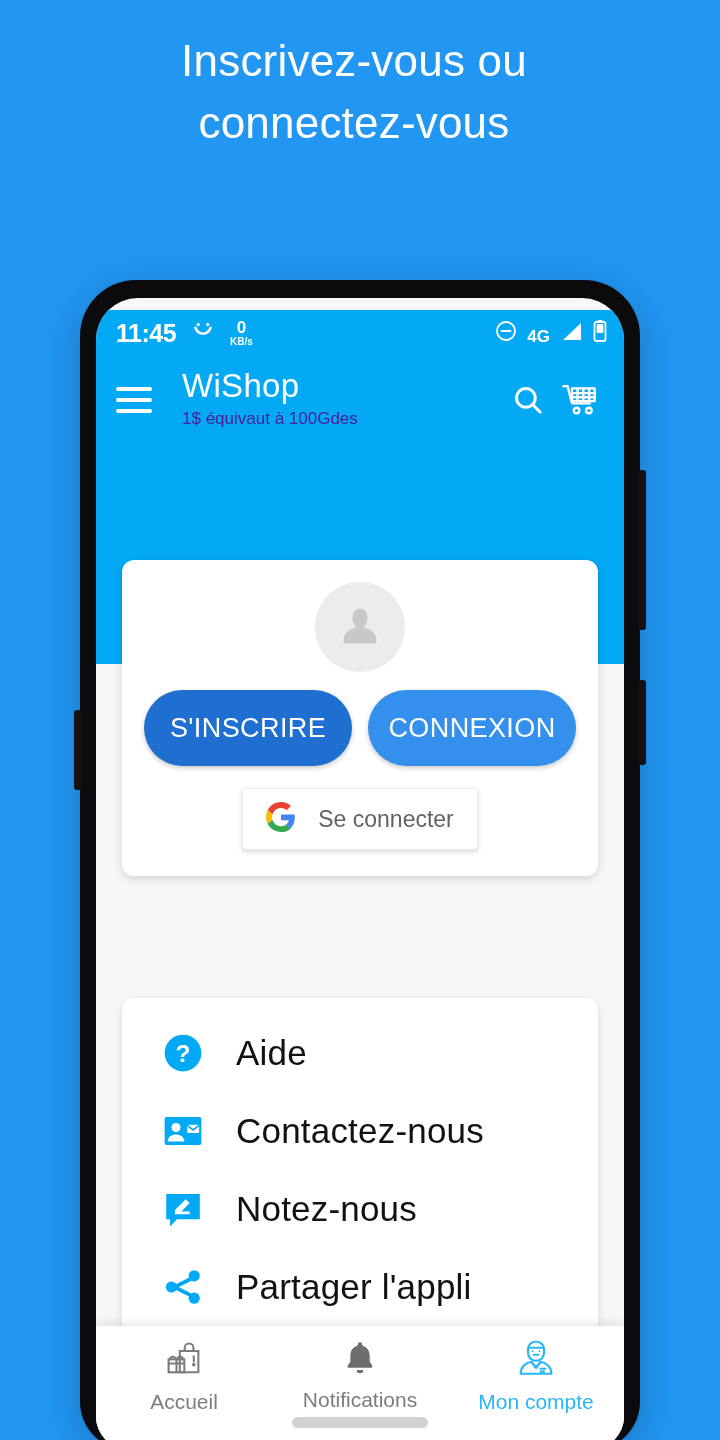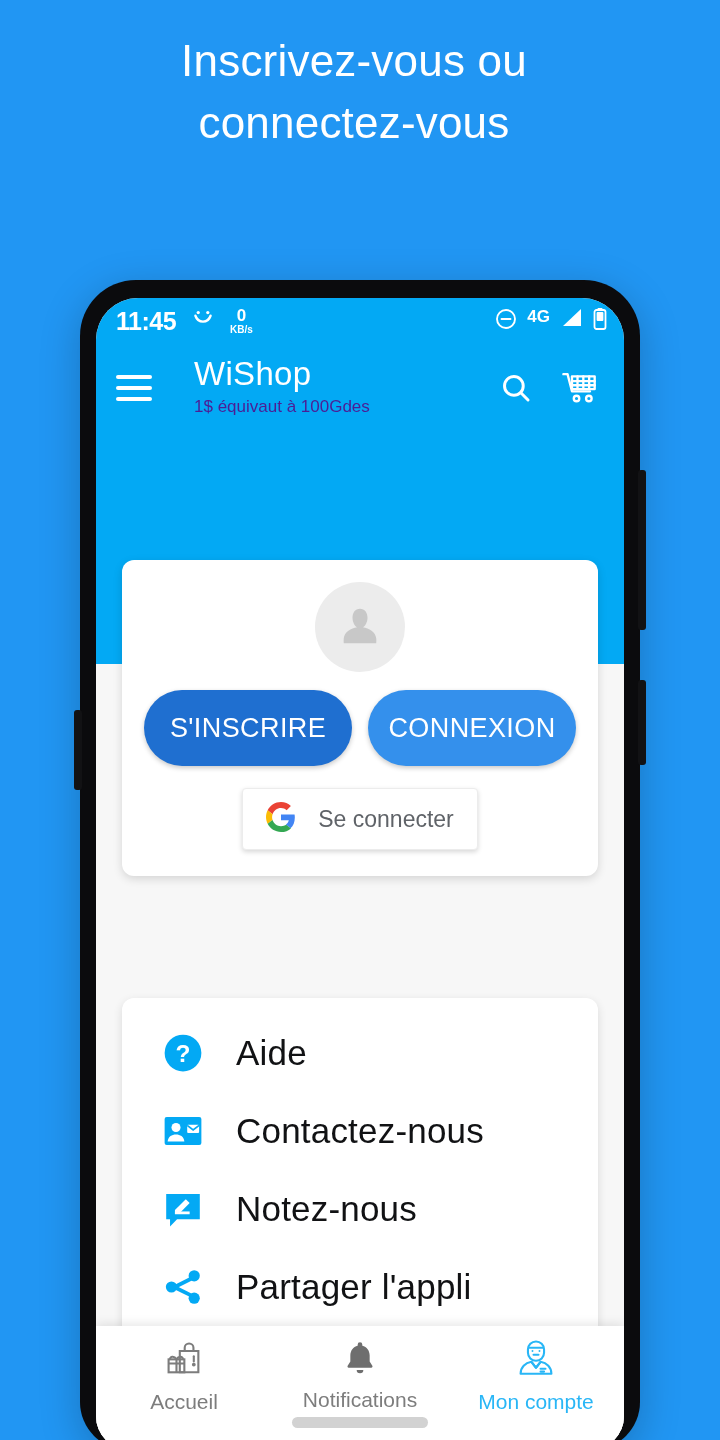--- a/index.html
+++ b/index.html
@@ -58,38 +58,39 @@
 
   
   .status-bar {
     height: 46px;
     background: #03a9f4;
     display: flex;
     align-items: center;
     justify-content: space-between;
     padding: 0 16px 0 20px;
     color: #ffffff;
+    margin-top: 12px;
   }
   .status-left { display: flex; align-items: center; gap: 14px; }
   .status-time { font-size: 25px; font-weight: bold; letter-spacing: -0.5px; }
   .smiley-icon { display:block; }
   .netspeed { display:flex; flex-direction:column; align-items:center; line-height:1; }
   .netspeed .n { font-size: 17px; font-weight: bold; }
   .netspeed .u { font-size: 10px; font-weight: bold; margin-top:1px; }
-  .status-right { display: flex; align-items: flex-start; gap: 9px; }
+  .status-right { display: flex; align-items: flex-end; gap: 9px; }
   .status-4g { font-size: 17px; font-weight: bold; }
 
   
   .app-bar {
     height: 88px;
     background: #03a9f4;
     display: flex;
     align-items: center;
     padding: 0 22px 0 20px;
-    gap: 20px;
+    gap: 8px;
   }
   .hamburger { width: 36px; display:flex; flex-direction:column; gap:7px; cursor:pointer; }
   .hamburger span { display:block; height:4px; background:#fff; border-radius:2px; }
   .app-titles { flex: 1; display:flex; flex-direction:column; margin-left: 22px; }
   .app-title { color:#fff; font-size: 33px; font-weight: 500; line-height: 36px; letter-spacing: 0.3px; }
   .app-subtitle { color: #4c1d95; font-size: 17px; line-height: 26px; margin-top: 2px; }
   .bar-icon { width: 44px; height: 44px; display:flex; align-items:center; justify-content:center; cursor:pointer; }
   .content-area {
     position: absolute;
     top: 134px; left: 0; right: 0; bottom: 0;

